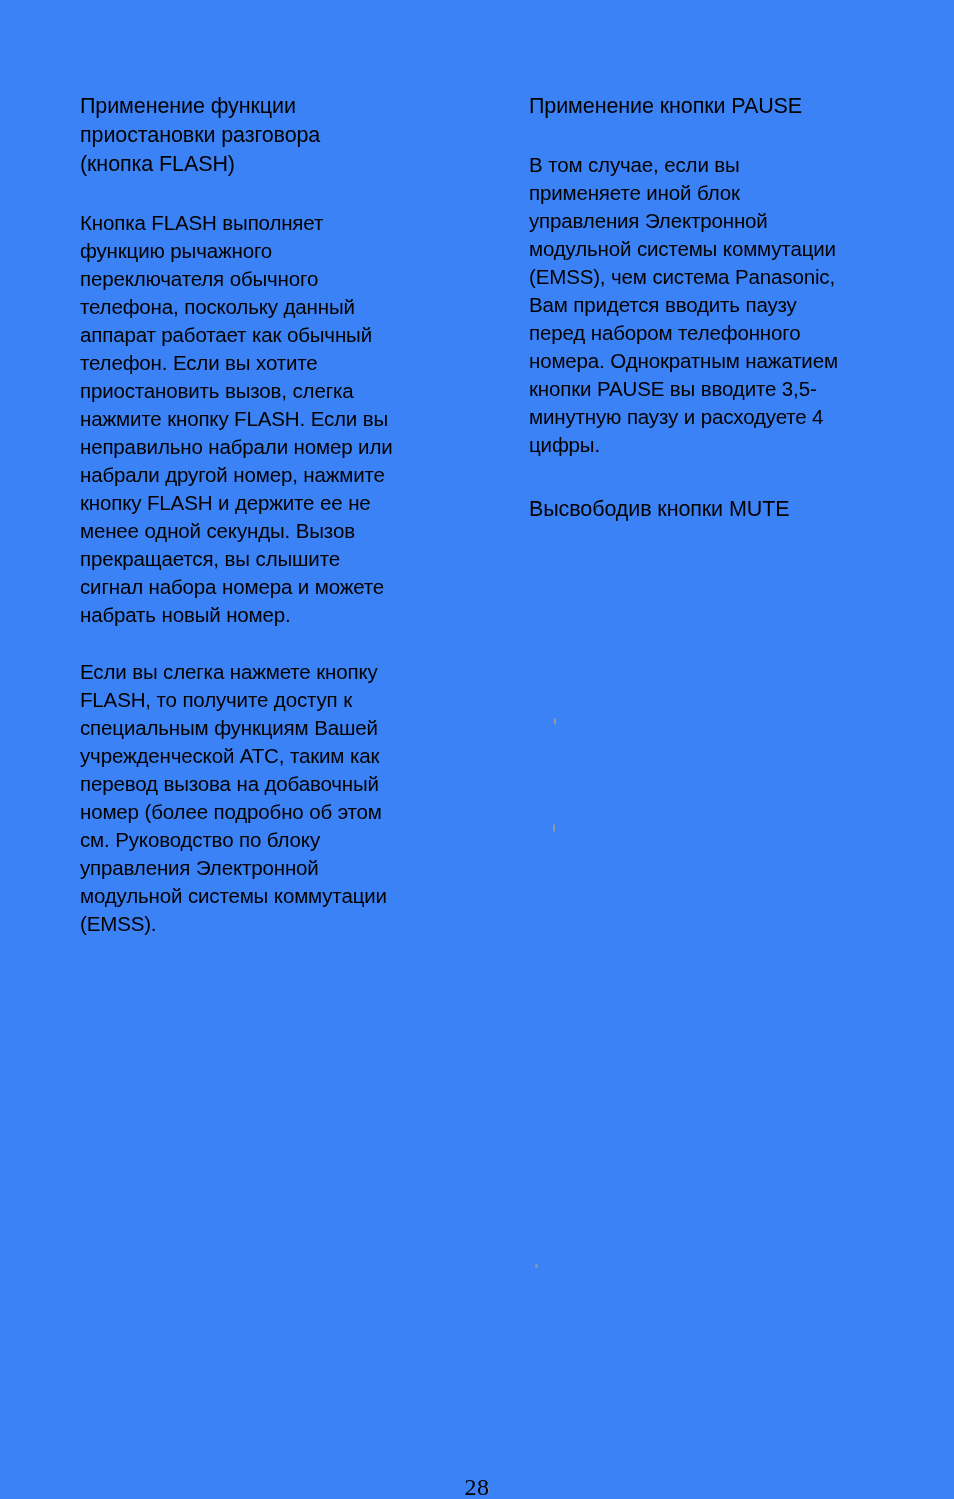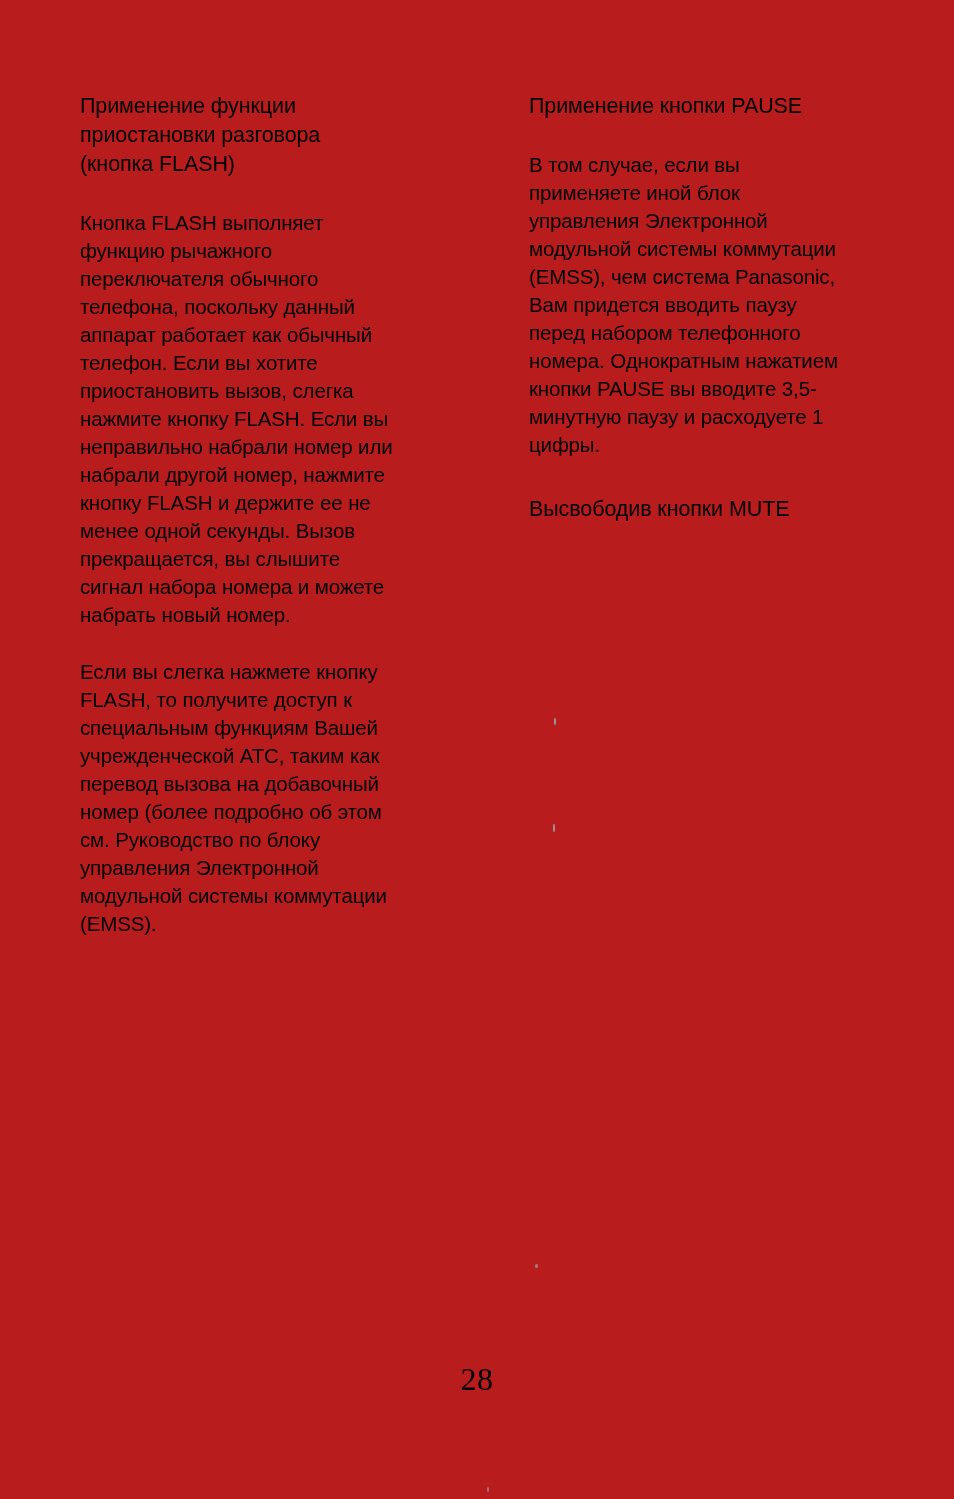--- a/index.html
+++ b/index.html
@@ -15,21 +15,21 @@
     font-family: "Liberation Sans", "DejaVu Sans", sans-serif;
     color: #000000;
     -webkit-font-smoothing: antialiased;
     overflow: hidden;
   }
 
   
   .page {
     position: absolute;
     inset: 0;
-    background: #b91c1c;
+    background: #3b82f6;
   }
 
   
   .columns {
     position: absolute;
     left: 0;
     top: 0;
     width: 954px;
     height: 1380px;
   }
@@ -92,25 +92,25 @@
   }
   .speck-a { left: 554px; top: 718px; width: 2px; height: 7px; }
   .speck-b { left: 553px; top: 824px; width: 2px; height: 8px; }
   .speck-c { left: 535px; top: 1264px; width: 3px; height: 4px; opacity: .75; }
   .speck-d { left: 487px; top: 1487px; width: 2px; height: 5px; opacity: .7; }
 
   
   .folio {
     position: absolute;
     left: 0;
-    top: 1366px;
+    top: 1474px;
     width: 954px;
     text-align: center;
     font-family: "Liberation Serif", "DejaVu Serif", serif;
-    font-size: 32px;
+    font-size: 24px;
     line-height: 26px;
     color: #000000;
     letter-spacing: 0.5px;
   }
 </style>
 </head>
 <body>
 
 <div class="page">
 
@@ -157,21 +157,21 @@
 
       <p class="para para-first">В том случае, если вы
 применяете иной блок
 управления Электронной
 модульной системы коммутации
 (EMSS), чем система Panasonic,
 Вам придется вводить паузу
 перед набором телефонного
 номера. Однократным нажатием
 кнопки PAUSE вы вводите 3,5-
-минутную паузу и расходуете 1
+минутную паузу и расходуете 4
 цифры.</p>
 
       <h2 class="heading heading-spaced">Высвободив кнопки MUTE</h2>
 
 
     </div>
   </div>
 
   <span class="speck speck-a"></span>
   <span class="speck speck-b"></span>

